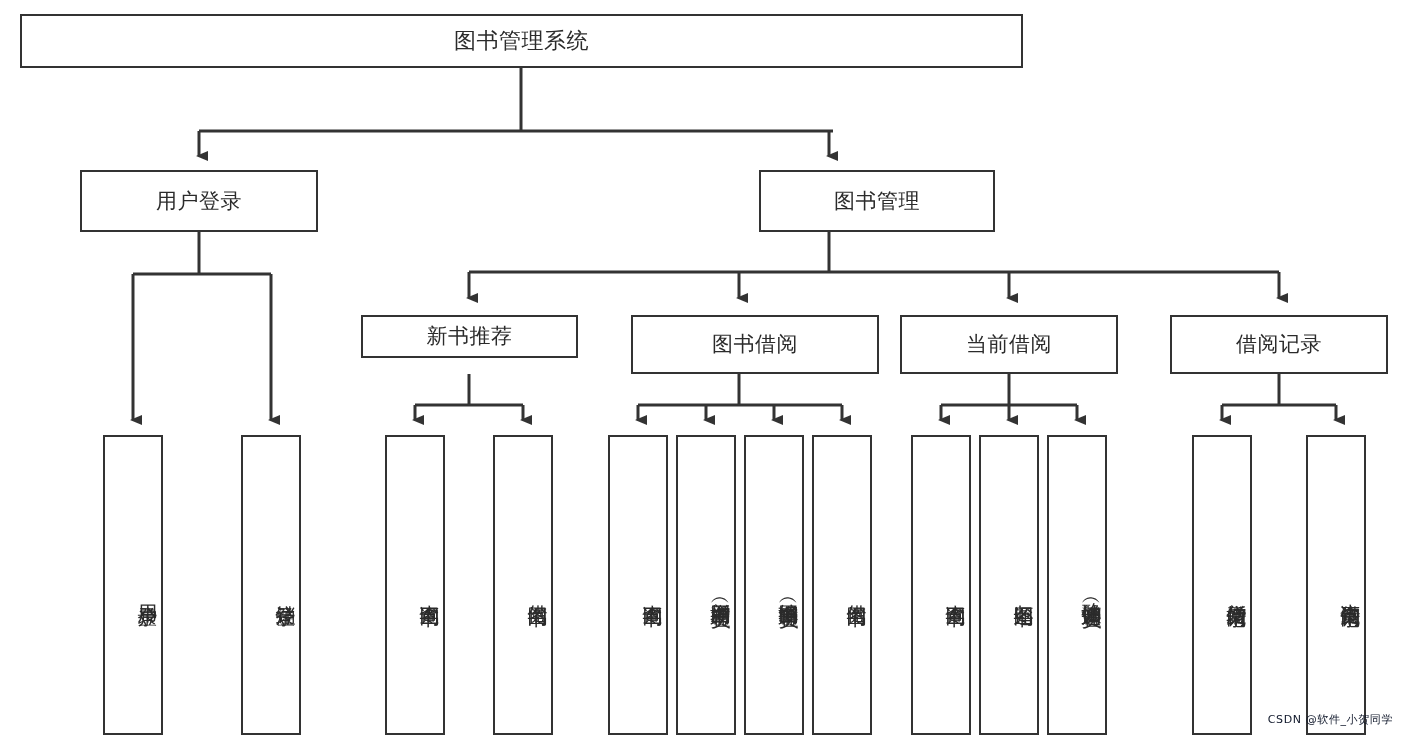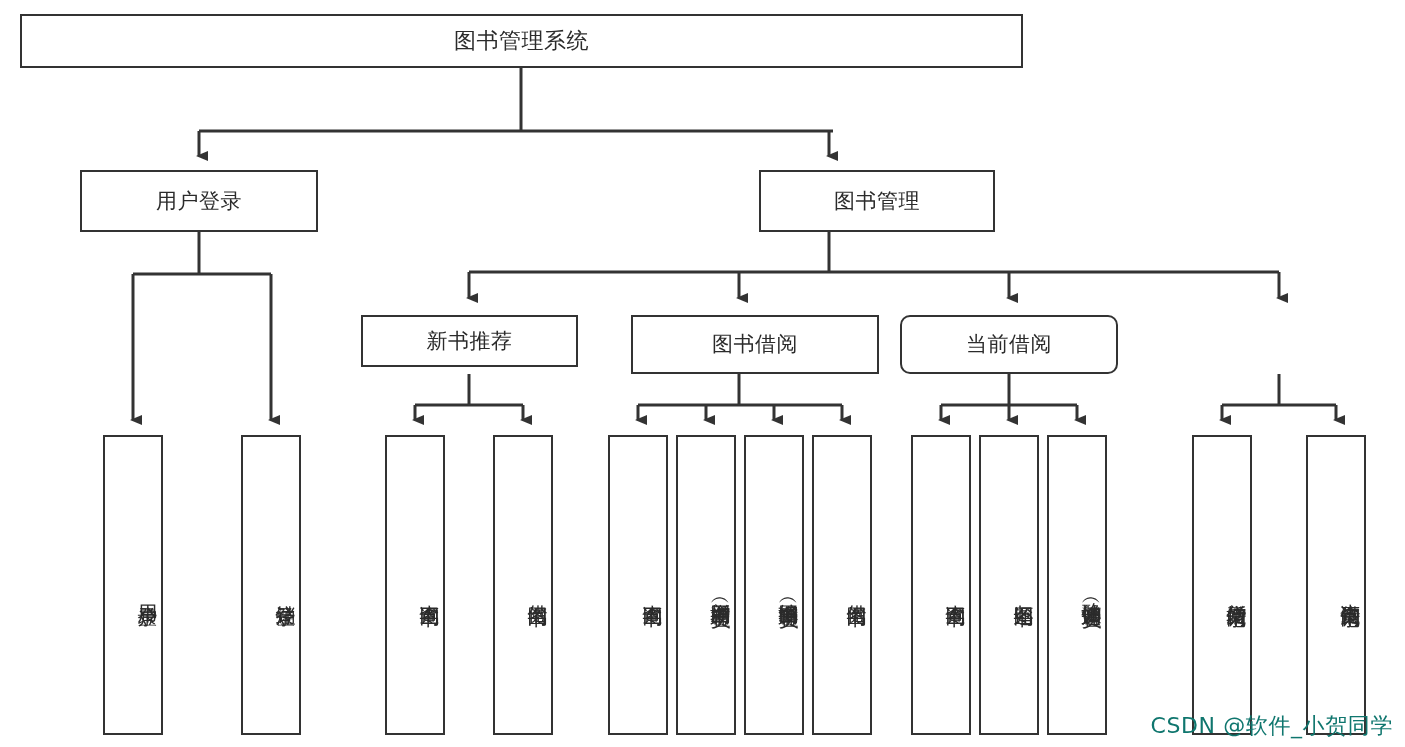--- a/index.html
+++ b/index.html
@@ -54,23 +54,23 @@
     justify-content: center;
   }
   .node.leaf .leaf-label {
     writing-mode: vertical-rl;
     text-orientation: upright;
     white-space: nowrap;
   }
   .watermark {
     position: absolute;
     right: 12px;
-    bottom: 6px;
-    color: #0f766e;
-    font-size: 22px;
+    bottom: 20px;
+    color: #0f172a;
+    font-size: 11px;
     letter-spacing: 0.6px;
     white-space: nowrap;
     user-select: none;
   }
 </style>
 </head>
 <body>
 
 <div id="canvas">
 
@@ -128,28 +128,31 @@
     <span>图书管理系统</span>
   </div>
 
   <div class="node" style="left:80px; top:170px; width:238px; height:62px;">
     <span>用户登录</span>
   </div>
   <div class="node" style="left:711px; top:170px; width:236px; height:62px;margin-left:48px;">
     <span>图书管理</span>
   </div>
 
-  <div class="node" style="left:361px; top:315px; width:217px; height:52px;">
+  <div class="node" style="left:361px; top:315px; width:217px; height:43px;">
     <span>新书推荐</span>
   </div>
   <div class="node" style="left:631px; top:315px; width:248px; height:59px;">
     <span>图书借阅</span>
   </div>
-  <div class="node" style="left:900px; top:315px; width:218px; height:59px;border-radius:10px;">
+  <div class="node" style="left:900px; top:315px; width:218px; height:59px;">
     <span>当前借阅</span>
+  </div>
+  <div class="node" style="left:1170px; top:315px; width:218px; height:59px;">
+    <span>借阅记录</span>
   </div>
 
   <div class="node leaf" style="left:103px; top:435px; width:60px; height:300px;">
     <span class="leaf-label">用户登录</span>
   </div>
   <div class="node leaf" style="left:241px; top:435px; width:60px; height:300px;">
     <span class="leaf-label">注销登录</span>
   </div>
 
   <div class="node leaf" style="left:385px; top:435px; width:60px; height:300px;">

